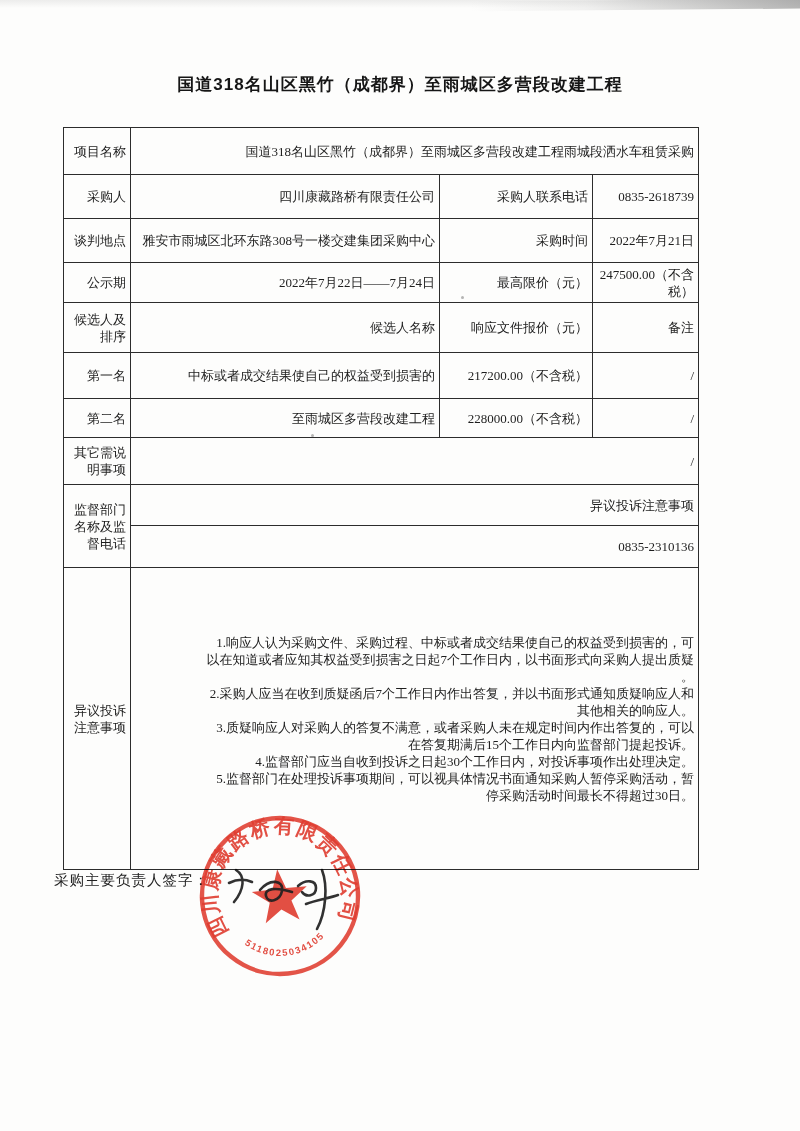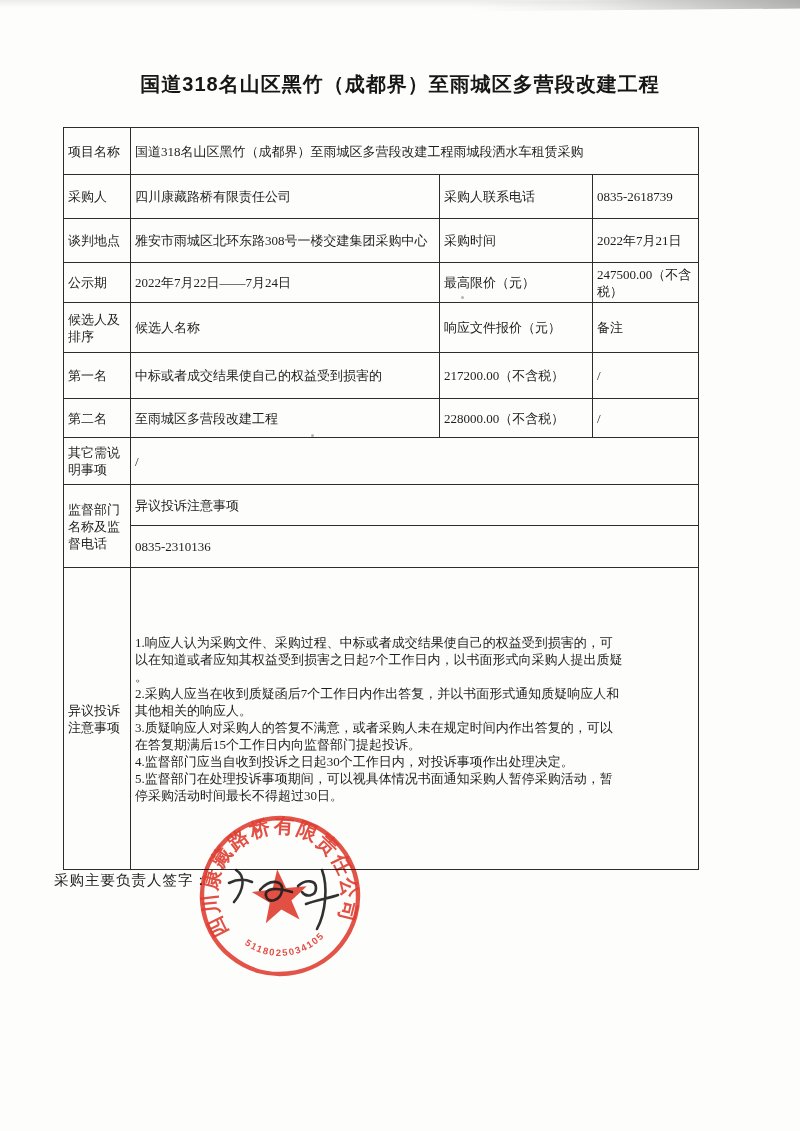--- a/index.html
+++ b/index.html
@@ -15,30 +15,30 @@
   }
   .scan-smudge-tr{
     position:absolute;top:0;right:0;width:330px;height:10px;
     background:linear-gradient(to left, rgba(110,110,110,.5), rgba(150,150,150,.12) 65%, transparent);
     transform:skewY(-.5deg);
   }
   .speck{position:absolute;width:3px;height:3px;border-radius:50%;background:rgba(90,90,90,.45);}
   .doc-title{
     position:absolute;top:72px;left:0;right:0;text-align:center;
     font-family:"Liberation Sans","DejaVu Sans",sans-serif;
-    font-weight:bold;font-size:20px;line-height:25px;letter-spacing:1px;color:#161616;
+    font-weight:bold;font-size:17px;line-height:25px;letter-spacing:1px;color:#161616;
   }
   table.doc{
     position:absolute;left:63px;top:127px;width:635px;height:728px;
     border-collapse:collapse;table-layout:fixed;
   }
   table.doc td{
     border:1.6px solid #2c2c2c;
     font-size:13px;line-height:17px;padding:2px 4px;
-    text-align:left;vertical-align:middle;
+    text-align:right;vertical-align:middle;
     word-break:normal;overflow-wrap:break-word;
   }
   td.lab{text-align:left;padding:2px 3px 2px 7px;}
   td.left{text-align:left;padding-left:9px;padding-right:22px;}
   td.notice{
     text-align:left;vertical-align:top;
     padding:57px 8px 8px 10px;
     white-space:pre-line;line-height:21px;
   }
   tr.r1{height:47px}tr.r2{height:44px}tr.r3{height:44px}tr.r4{height:40px}

